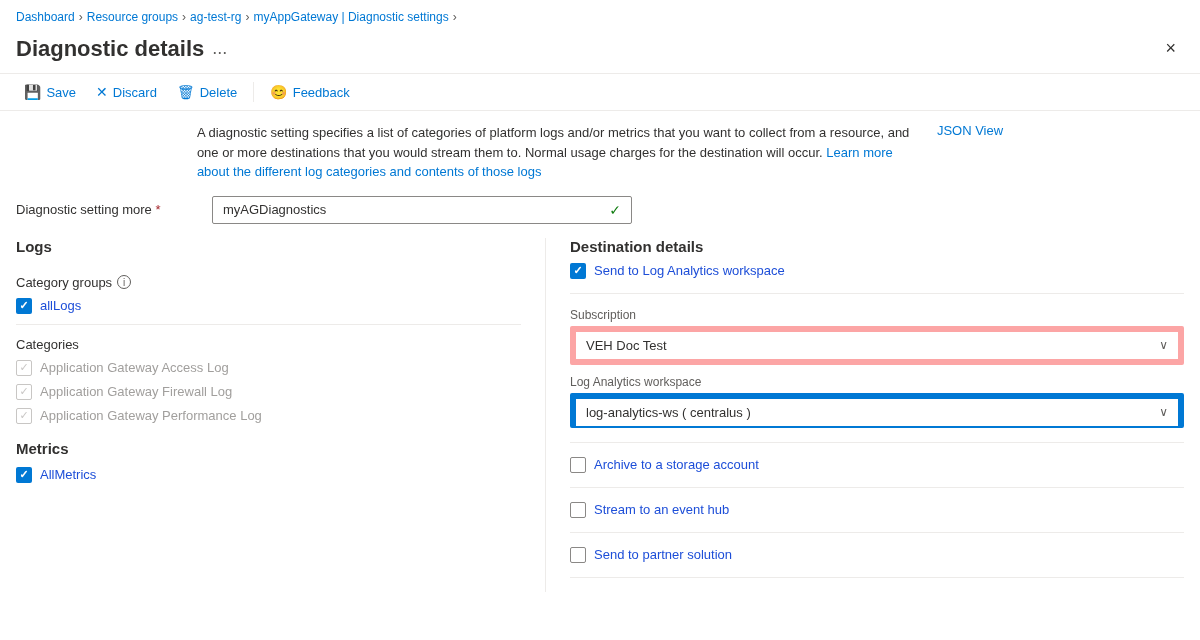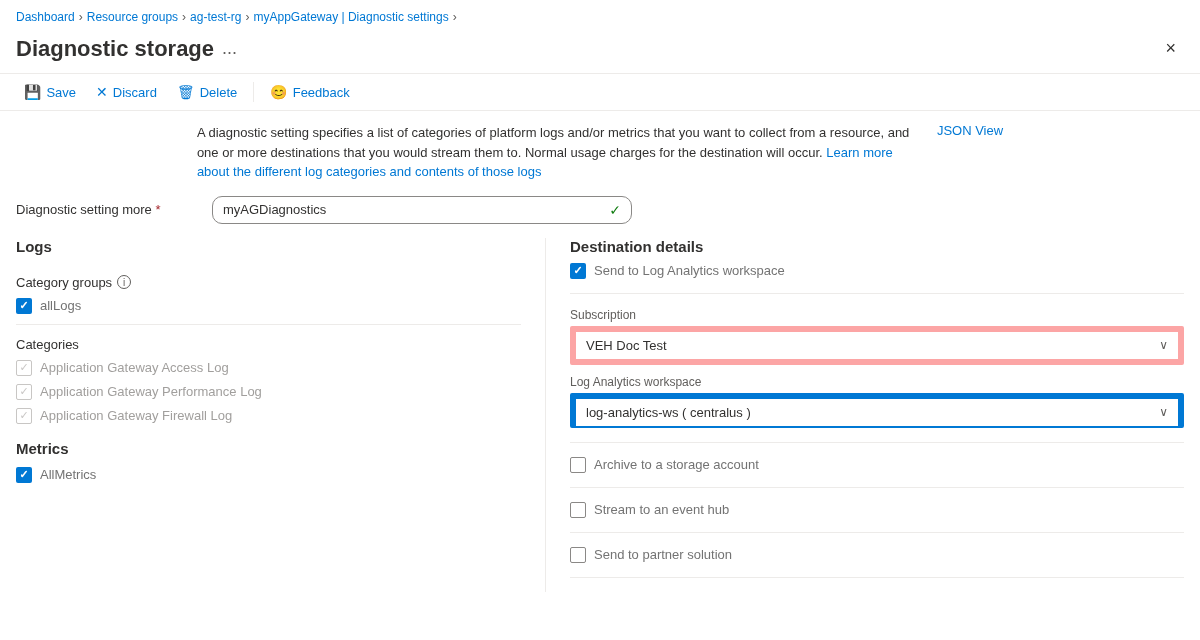--- a/index.html
+++ b/index.html
@@ -22,40 +22,40 @@
     .content-area { padding: 12px 16px; }
 
     .description-text { font-size: 13px; color: #323130; line-height: 1.5; max-width: 720px; }
     .description-text a { color: #0078d4; text-decoration: none; }
 
     .json-view-link { position: absolute; right: 50px; top: 148px; color: #0078d4; text-decoration: none; font-size: 13px; cursor: pointer; }
 
     .field-row { display: flex; align-items: center; gap: 16px; margin: 14px 0; }
     .field-label { font-size: 13px; color: #323130; min-width: 180px; }
     .required-star { color: #a4262c; }
-    .field-input { display: flex; align-items: center; width: 420px; border: 1px solid #8a8886; border-radius: 10px; padding: 5px 10px; background: #fff; }
+    .field-input { display: flex; align-items: center; width: 420px; border: 1px solid #8a8886; border-radius: 2px; padding: 5px 10px; background: #fff; }
     .field-input input { border: none; outline: none; flex: 1; font-size: 13px; color: #323130; }
     .field-input .checkmark { color: #107c10; font-size: 14px; margin-left: auto; }
 
     .two-column { display: flex; gap: 0; margin-top: 10px; }
     .left-col { flex: 0 0 530px; padding-right: 24px; border-right: 1px solid #edebe9; }
     .right-col { flex: 1; padding-left: 24px; }
 
     .section-title { font-size: 15px; font-weight: 700; color: #323130; margin-bottom: 20px; }
 
     .subsection-title { font-size: 13px; font-weight: 500; color: #323130; margin-bottom: 8px; display: flex; align-items: center; gap: 5px; }
     .info-icon { display: inline-flex; align-items: center; justify-content: center; width: 14px; height: 14px; border: 1px solid #605e5c; border-radius: 50%; font-size: 10px; color: #605e5c; cursor: pointer; }
 
     .checkbox-row { display: flex; align-items: center; gap: 8px; margin: 8px 0; }
     .checkbox-blue { width: 16px; height: 16px; background: #0078d4; border: none; border-radius: 2px; display: flex; align-items: center; justify-content: center; flex-shrink: 0; }
     .checkbox-blue::after { content: '✓'; color: white; font-size: 11px; font-weight: bold; }
     .checkbox-unchecked { width: 16px; height: 16px; background: #fff; border: 1px solid #8a8886; border-radius: 2px; display: flex; align-items: center; justify-content: center; flex-shrink: 0; }
     .checkbox-gray { width: 16px; height: 16px; background: #fff; border: 1px solid #c8c6c4; border-radius: 2px; display: flex; align-items: center; justify-content: center; flex-shrink: 0; }
     .checkbox-gray::after { content: '✓'; color: #c8c6c4; font-size: 11px; }
-    .checkbox-label { font-size: 13px; color: #737373; text-align: center; }
+    .checkbox-label { font-size: 13px; color: #1d4ed8; text-align: center; }
     .checkbox-label-gray { font-size: 13px; color: #a19f9d; }
 
     .divider { border: none; border-top: 1px solid #edebe9; margin: 10px 0; }
 
     .categories-title { font-size: 13px; font-weight: 500; color: #323130; margin: 12px 0 8px; }
 
     .dropdown-field { margin: 10px 0; }
     .dropdown-label { font-size: 12px; color: #605e5c; margin-bottom: 4px; }
     .dropdown-select { display: flex; align-items: center; justify-content: space-between; width: 100%; border: 6px solid #fca5a5; border-radius: 2px; padding: 6px 10px; background: #fff; cursor: pointer; font-size: 13px; color: #323130; }
     .dropdown-select.active-border { border-color: #0078d4; border-bottom: 2px solid #0078d4; }
@@ -80,21 +80,21 @@
     <a>Resource groups</a>
     <span>›</span>
     <a>ag-test-rg</a>
     <span>›</span>
     <a>myAppGateway | Diagnostic settings</a>
     <span>›</span>
   </div>
 
   <div class="page-header">
     <div style="display:flex;align-items:center;">
-      <span class="page-title">Diagnostic storage</span>
+      <span class="page-title">Diagnostic details</span>
       <span class="page-ellipsis">...</span>
     </div>
     <button class="close-btn">×</button>
   </div>
 
   <div class="toolbar">
     <button class="toolbar-btn">
       <span class="icon">💾</span>
       <span>Save</span>
     </button>
@@ -153,26 +153,26 @@
 
         <div class="categories-title">Categories</div>
 
         <div class="checkbox-row">
           <div class="checkbox-gray"></div>
           <span class="checkbox-label-gray">Application Gateway Access Log</span>
         </div>
 
         <div class="checkbox-row">
           <div class="checkbox-gray"></div>
+          <span class="checkbox-label-gray">Application Gateway Firewall Log</span>
+        </div>
+
+        <div class="checkbox-row">
+          <div class="checkbox-gray"></div>
           <span class="checkbox-label-gray">Application Gateway Performance Log</span>
-        </div>
-
-        <div class="checkbox-row">
-          <div class="checkbox-gray"></div>
-          <span class="checkbox-label-gray">Application Gateway Firewall Log</span>
         </div>
 
         <div class="metrics-title">Metrics</div>
         <div class="checkbox-row">
           <div class="checkbox-blue"></div>
           <span class="checkbox-label">AllMetrics</span>
         </div>
       </div>
 
       <div class="right-col">

